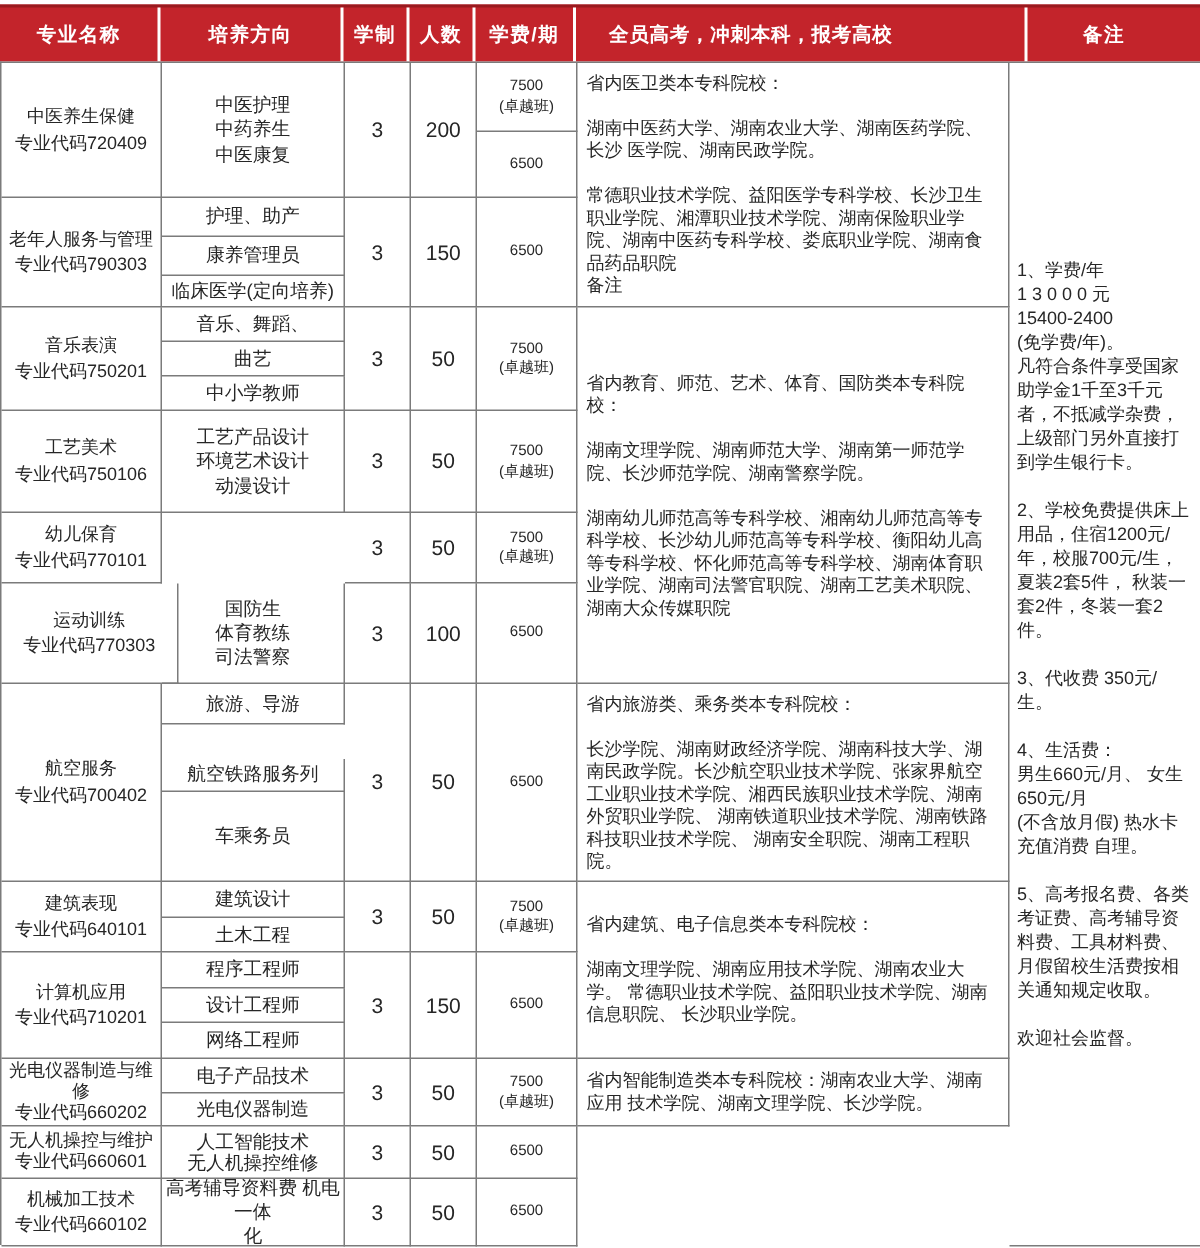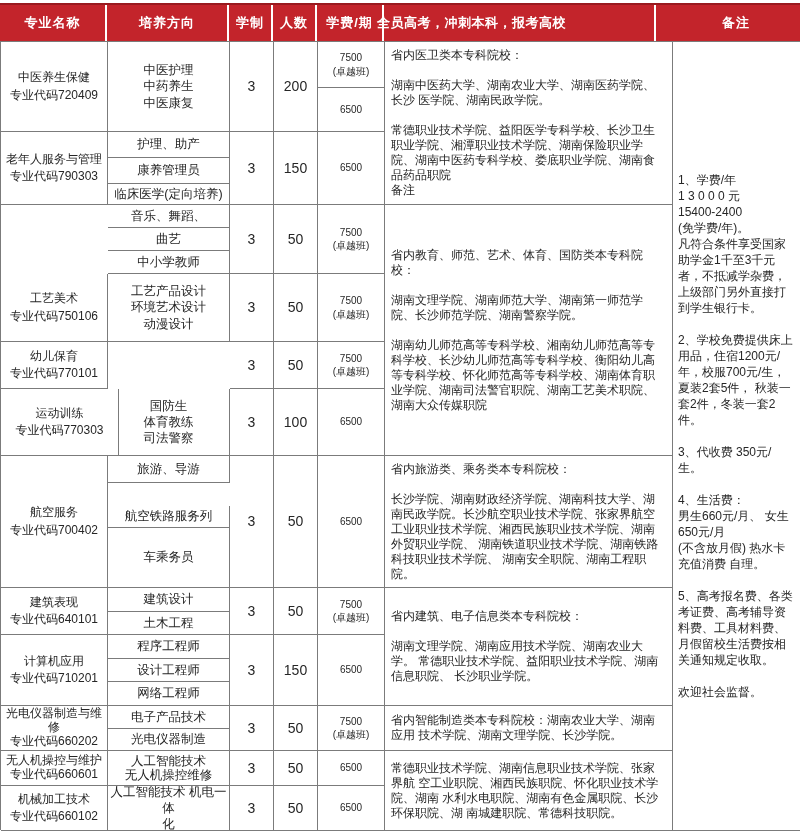--- a/index.html
+++ b/index.html
@@ -29,21 +29,21 @@
 <body>
 
 <div class="screen">
 
   <div class="hdr">
     <div class="hcell" style="left:0;width:107px;">专业名称</div>
     <div class="hcell" style="left:107px;width:122px;">培养方向</div>
     <div class="hcell" style="left:229px;width:44px;">学制</div>
     <div class="hcell" style="left:273px;width:44px;">人数</div>
     <div class="hcell" style="left:317px;width:67px;">学费/期</div>
-    <div class="hcell left" style="left:368px;width:288px;">全员高考，冲刺本科，报考高校</div>
+    <div class="hcell left" style="left:397px;width:288px;">全员高考，冲刺本科，报考高校</div>
     <div class="hcell last" style="left:672px;width:128px;">备注</div>
   </div>
 
   <div class="tbl">
 
     <div class="cell c1" style="left:0;top:0;width:107px;height:90px;">中医养生保健
 专业代码720409</div>
     <div class="cell" style="left:107px;top:0;width:122px;height:90px;">中医护理
 中药养生
 中医康复</div>
@@ -55,20 +55,22 @@
 
     <div class="cell c1" style="left:0;top:90px;width:107px;height:73px;">老年人服务与管理
 专业代码790303</div>
     <div class="cell" style="left:107px;top:90px;width:122px;height:26px;">护理、助产</div>
     <div class="cell" style="left:107px;top:116px;width:122px;height:26px;">康养管理员</div>
     <div class="cell" style="left:107px;top:142px;width:122px;height:21px;">临床医学(定向培养)</div>
     <div class="cell num" style="left:229px;top:90px;width:44px;height:73px;">3</div>
     <div class="cell num" style="left:273px;top:90px;width:44px;height:73px;">150</div>
     <div class="cell tuition" style="left:317px;top:90px;width:67px;height:73px;">6500</div>
 
+    <div class="cell c1" style="left:0;top:163px;width:107px;height:69px;">音乐表演
+专业代码750201</div>
     <div class="cell" style="left:107px;top:163px;width:122px;height:23px;">音乐、舞蹈、</div>
     <div class="cell" style="left:107px;top:186px;width:122px;height:23px;">曲艺</div>
     <div class="cell" style="left:107px;top:209px;width:122px;height:23px;">中小学教师</div>
     <div class="cell num" style="left:229px;top:163px;width:44px;height:69px;">3</div>
     <div class="cell num" style="left:273px;top:163px;width:44px;height:69px;">50</div>
     <div class="cell tuition" style="left:317px;top:163px;width:67px;height:69px;">7500
 (卓越班)</div>
 
     <div class="cell c1" style="left:0;top:232px;width:107px;height:68px;">工艺美术
 专业代码750106</div>
@@ -135,21 +137,21 @@
     <div class="cell c1 tight" style="left:0;top:709px;width:107px;height:35px;">无人机操控与维护
 专业代码660601</div>
     <div class="cell tight" style="left:107px;top:709px;width:122px;height:35px;">人工智能技术
 无人机操控维修</div>
     <div class="cell num" style="left:229px;top:709px;width:44px;height:35px;">3</div>
     <div class="cell num" style="left:273px;top:709px;width:44px;height:35px;">50</div>
     <div class="cell tuition" style="left:317px;top:709px;width:67px;height:35px;">6500</div>
 
     <div class="cell c1" style="left:0;top:744px;width:107px;height:45px;">机械加工技术
 专业代码660102</div>
-    <div class="cell" style="left:107px;top:744px;width:122px;height:45px;">人工智能技术 机电一体
+    <div class="cell" style="left:107px;top:744px;width:122px;height:45px;">高考辅导资料费 机电一体
 化</div>
     <div class="cell num" style="left:229px;top:744px;width:44px;height:45px;">3</div>
     <div class="cell num" style="left:273px;top:744px;width:44px;height:45px;">50</div>
     <div class="cell tuition" style="left:317px;top:744px;width:67px;height:45px;">6500</div>
 
     <div class="cell colleges" style="left:384px;top:0;width:288px;height:163px;">省内医卫类本专科院校：
 
 湖南中医药大学、湖南农业大学、湖南医药学院、长沙 医学院、湖南民政学院。
 
 常德职业技术学院、益阳医学专科学校、长沙卫生职业学院、湘潭职业技术学院、湖南保险职业学院、湖南中医药专科学校、娄底职业学院、湖南食品药品职院
@@ -159,21 +161,20 @@
 湖南文理学院、湖南师范大学、湖南第一师范学院、长沙师范学院、湖南警察学院。
 
 湖南幼儿师范高等专科学校、湘南幼儿师范高等专科学校、长沙幼儿师范高等专科学校、衡阳幼儿高等专科学校、怀化师范高等专科学校、湖南体育职业学院、湖南司法警官职院、湖南工艺美术职院、湖南大众传媒职院</div>
     <div class="cell colleges" style="left:384px;top:414px;width:288px;height:132px;">省内旅游类、乘务类本专科院校：
 
 长沙学院、湖南财政经济学院、湖南科技大学、湖南民政学院。长沙航空职业技术学院、张家界航空工业职业技术学院、湘西民族职业技术学院、湖南外贸职业学院、 湖南铁道职业技术学院、湖南铁路科技职业技术学院、 湖南安全职院、湖南工程职院。</div>
     <div class="cell colleges" style="left:384px;top:546px;width:288px;height:118px;">省内建筑、电子信息类本专科院校：
 
 湖南文理学院、湖南应用技术学院、湖南农业大学。 常德职业技术学院、益阳职业技术学院、湖南信息职院、 长沙职业学院。</div>
     <div class="cell colleges" style="left:384px;top:664px;width:288px;height:45px;">省内智能制造类本专科院校：湖南农业大学、湖南应用 技术学院、湖南文理学院、长沙学院。</div>
-    <div class="cell colleges" style="left:384px;top:709px;width:288px;height:80px;">常德职业技术学院、湖南信息职业技术学院、张家界航 空工业职院、湘西民族职院、怀化职业技术学院、湖南 水利水电职院、湖南有色金属职院、长沙环保职院、湖 南城建职院、常德科技职院。</div>
 
     <div class="cell remark" style="left:672px;top:0;width:128px;height:789px;">1、学费/年
 1 3 0 0 0 元
 15400-2400
 (免学费/年)。
 凡符合条件享受国家 助学金1千至3千元
 者，不抵减学杂费， 上级部门另外直接打 到学生银行卡。
 
 2、学校免费提供床上用品，住宿1200元/年，校服700元/生， 夏装2套5件， 秋装一套2件，冬装一套2件。
 

